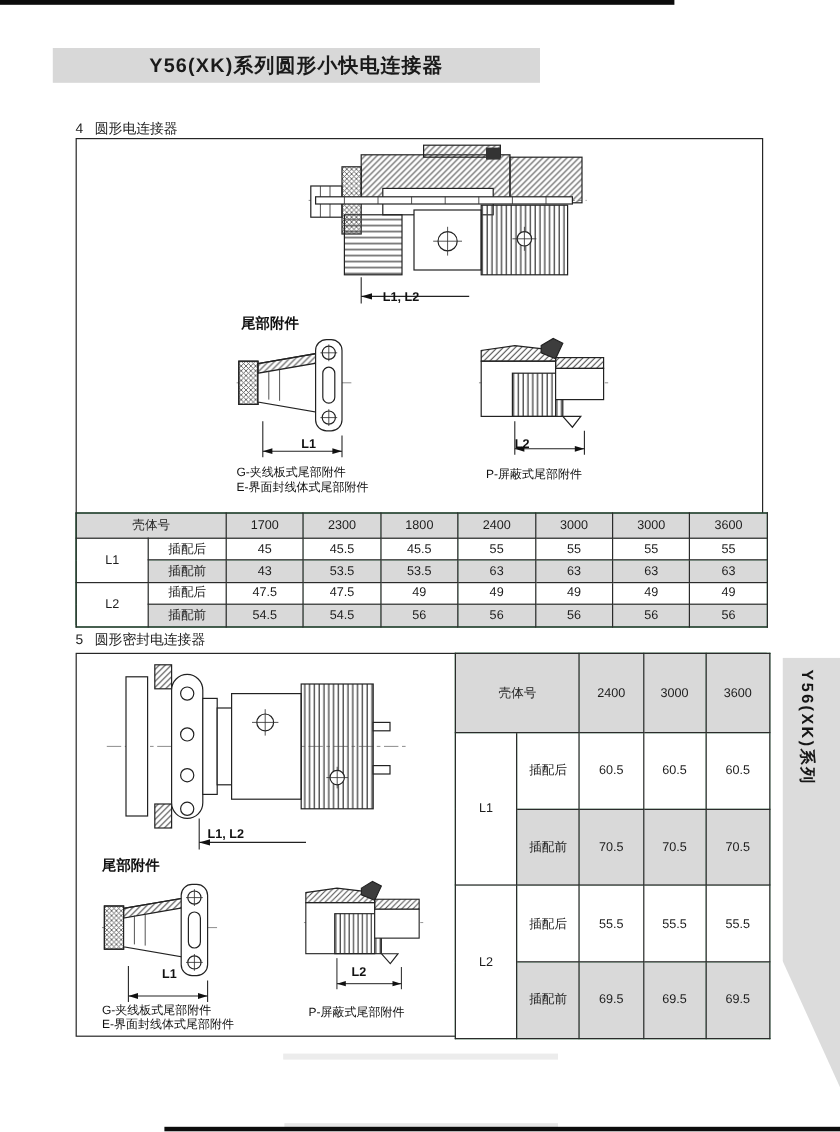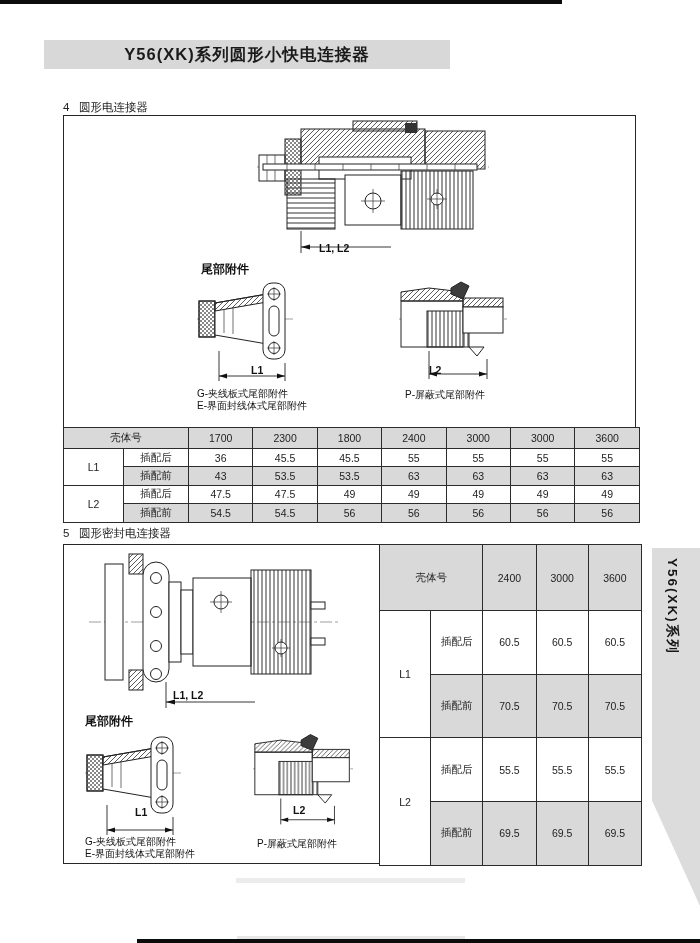--- a/index.html
+++ b/index.html
@@ -163,21 +163,21 @@
       <th>2300</th>
       <th>1800</th>
       <th>2400</th>
       <th>3000</th>
       <th>3000</th>
       <th>3600</th>
     </tr>
     <tr>
       <td rowspan="2" class="span">L1</td>
       <td>插配后</td>
-      <td>36</td>
+      <td>45</td>
       <td>45.5</td>
       <td>45.5</td>
       <td>55</td>
       <td>55</td>
       <td>55</td>
       <td>55</td>
     </tr>
     <tr class="gray">
       <td>插配前</td>
       <td>43</td>

